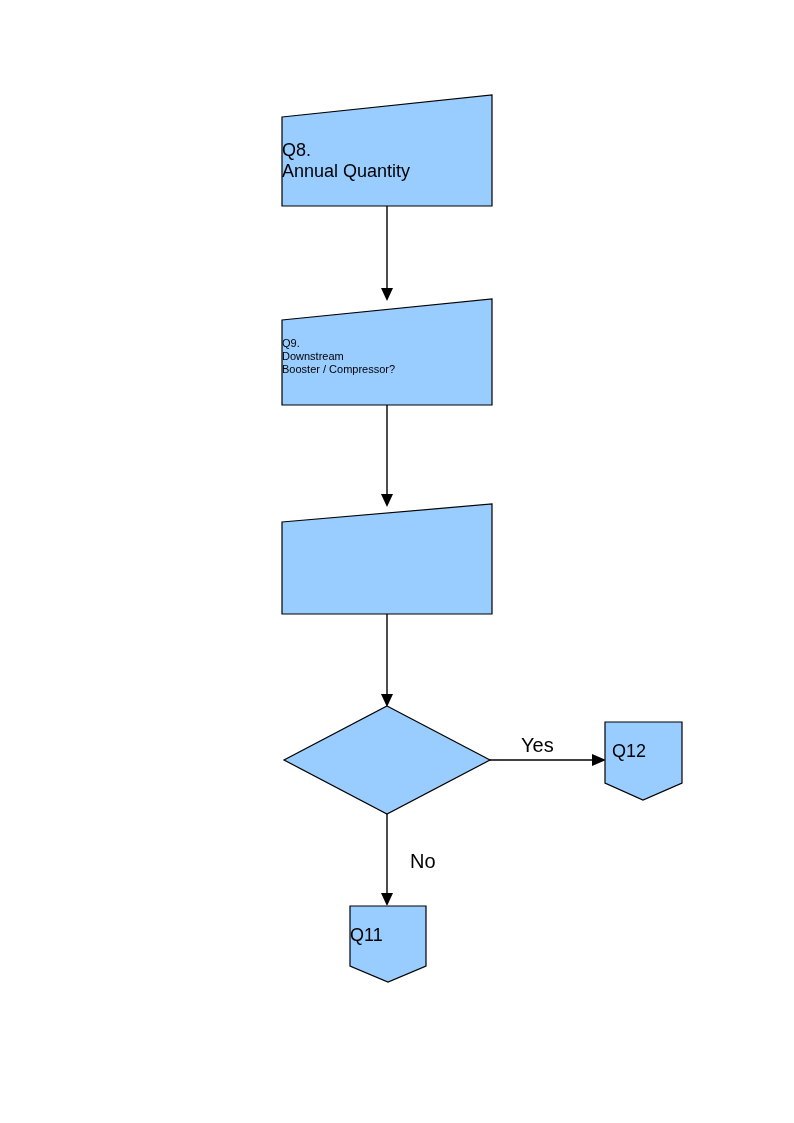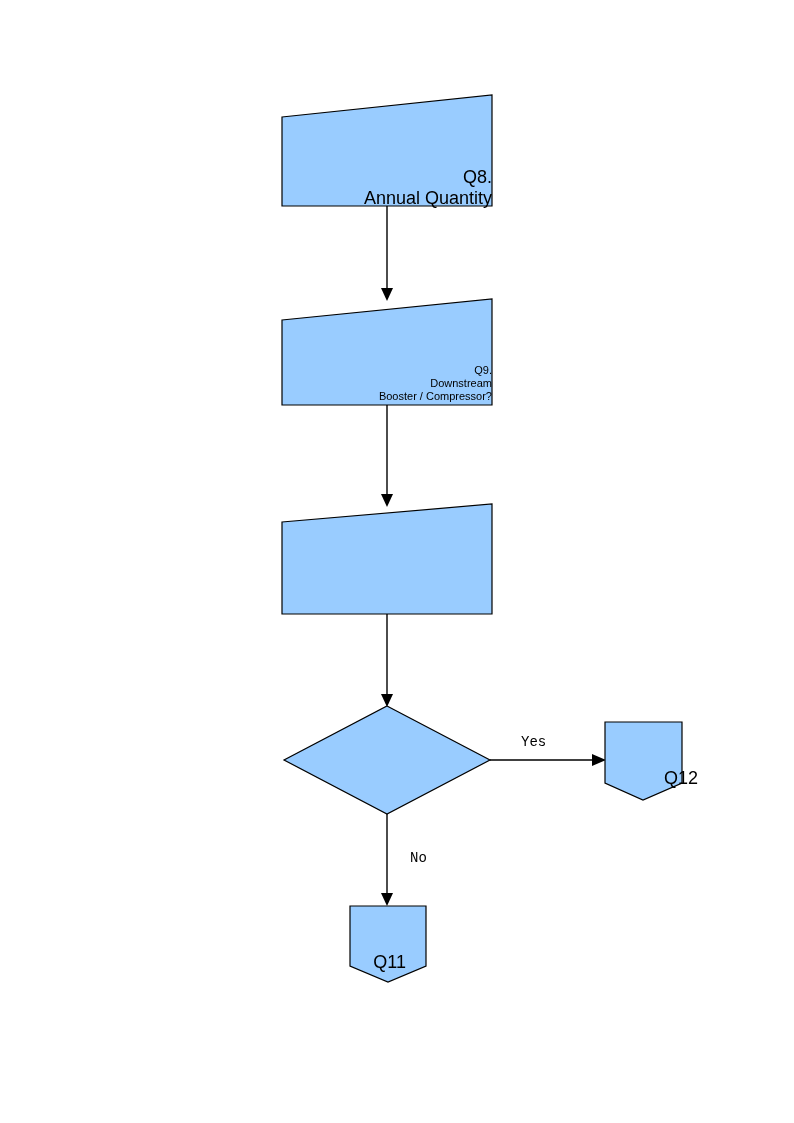--- a/index.html
+++ b/index.html
@@ -36,35 +36,34 @@
     stroke: #000000;
     stroke-width: 1.4;
     fill: none;
   }
   .arrow-head {
     fill: #000000;
     stroke: none;
   }
   .node-label {
     position: absolute;
-    text-align: right;
+    text-align: left;
     color: #000000;
     font-family: "Liberation Sans", sans-serif;
     line-height: 1.18;
     white-space: pre;
     pointer-events: none;
-    margin-top: 27px;
   }
   .label-lg { font-size: 18px; }
   .label-sm { font-size: 11px; }
   .edge-label {
     position: absolute;
     color: #000000;
-    font-family: Liberation Mono, monospace;
-    font-size: 14px;
+    font-family: Liberation Sans, sans-serif;
+    font-size: 20px;
     white-space: pre;
   }
 </style>
 </head>
 <body>
 
 <div id="flow-root">
 
   <svg class="flow-canvas" viewBox="0 0 794 1123" xmlns="http://www.w3.org/2000/svg">
 
@@ -108,21 +107,21 @@
 
   <div class="node-label label-lg" style="left:282px; top:140px; width:210px;">Q8.
 Annual Quantity</div>
 
   <div class="node-label label-sm" style="left:282px; top:337px; width:210px;">Q9.
 Downstream
 Booster / Compressor?</div>
 
 
 
-  <div class="node-label label-lg" style="left:628px; top:741px; width:70px;">Q12</div>
+  <div class="node-label label-lg" style="left:612px; top:741px; width:70px;">Q12</div>
 
   <div class="node-label label-lg" style="left:350px; top:925px; width:56px;">Q11</div>
 
   <div class="edge-label" style="left:521px; top:734px;">Yes</div>
 
   <div class="edge-label" style="left:410px; top:850px;text-align:center;">No</div>
 
 </div>
 
 </body></html>

